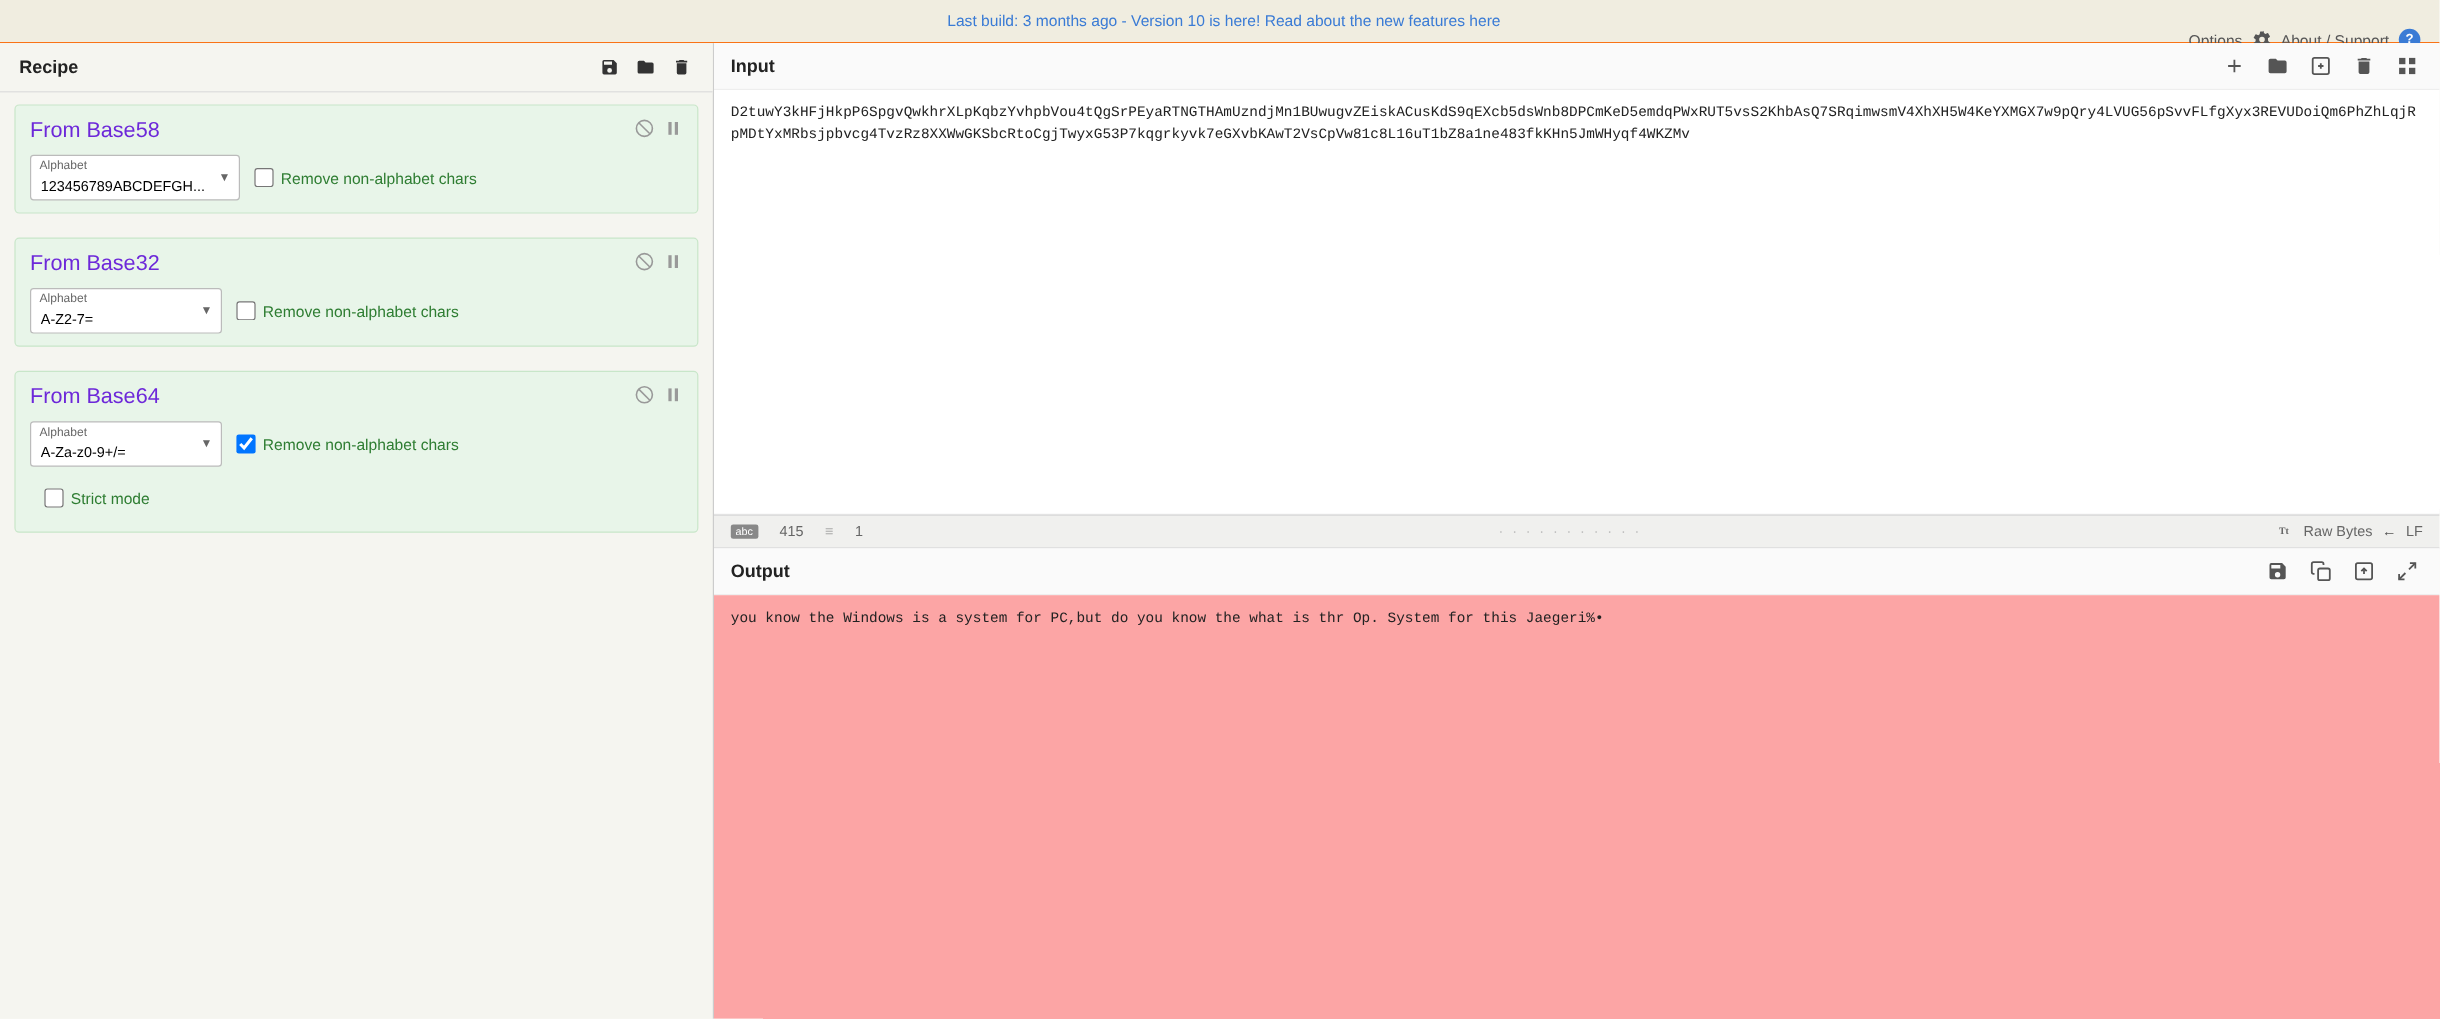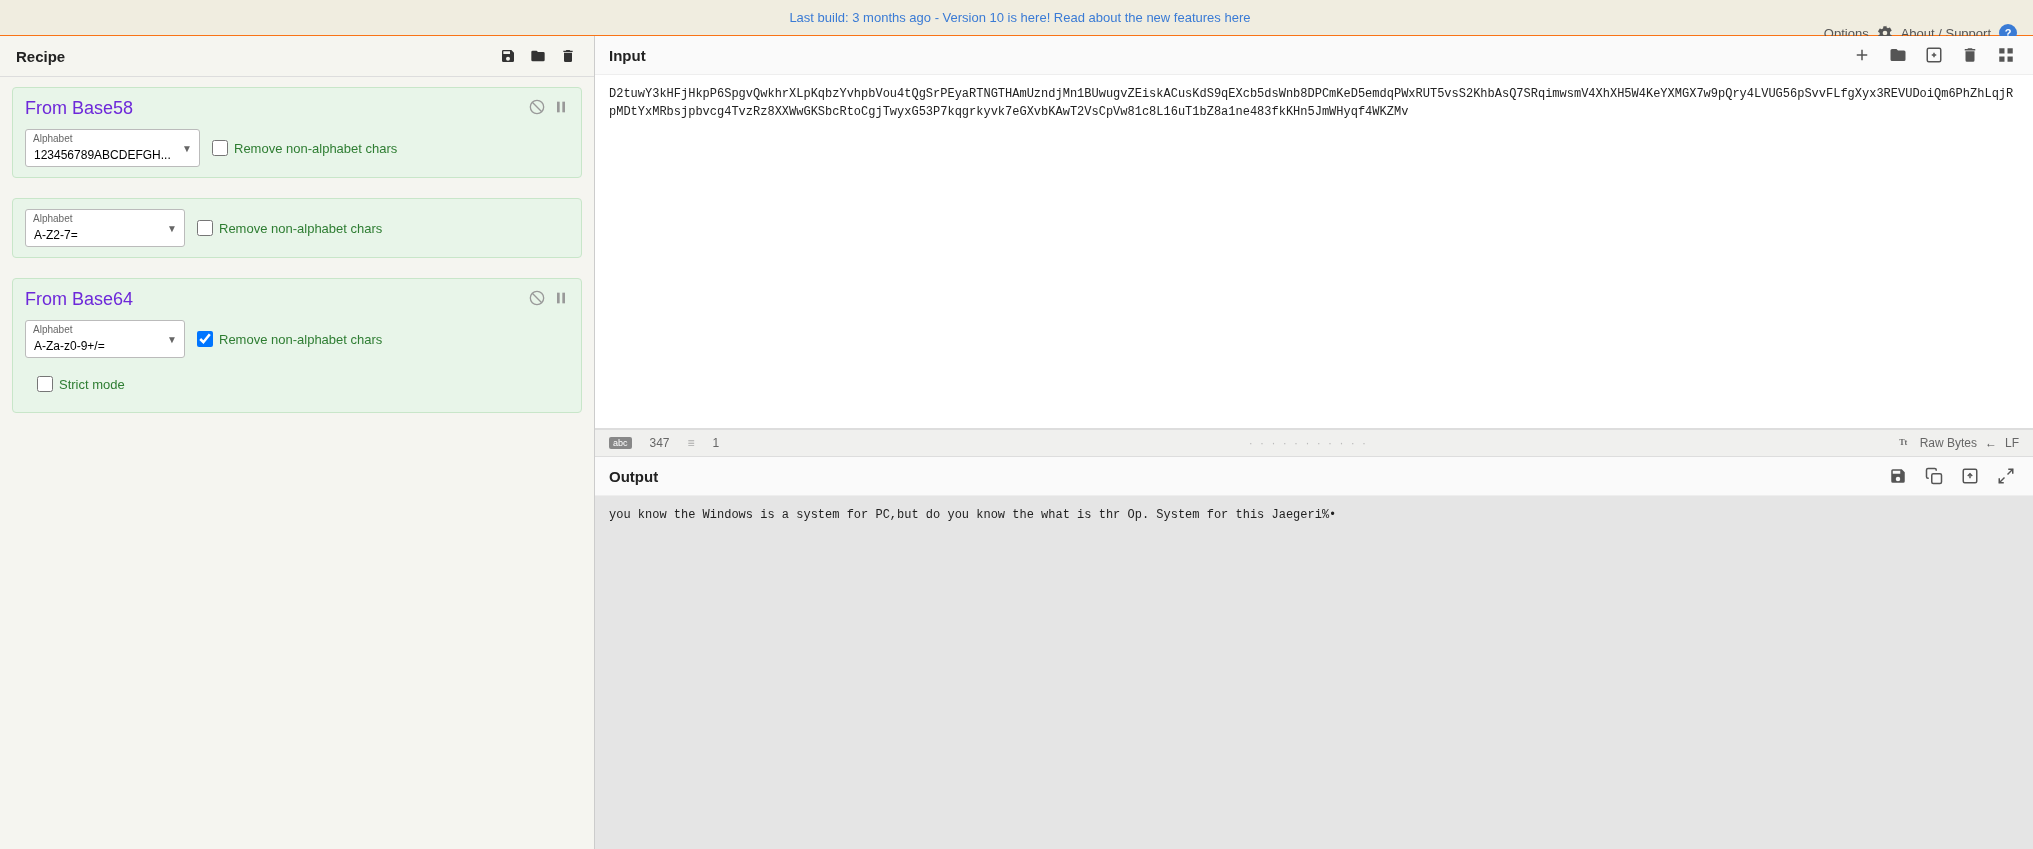--- a/index.html
+++ b/index.html
@@ -284,21 +284,21 @@
     }
     .output-textarea {
       flex: 1;
       border: none;
       outline: none;
       resize: none;
       padding: 10px 14px;
       font-family: 'Courier New', monospace;
       font-size: 12px;
       color: #222;
-      background: #e5e5e5;
+      background: #fca5a5;
       line-height: 1.5;
       word-break: break-all;
     }
 
     
     .recipe-panel::-webkit-scrollbar { width: 6px; }
     .recipe-panel::-webkit-scrollbar-thumb { background: #ccc; border-radius: 3px; }
 
     
     .svg-icon {
@@ -380,20 +380,37 @@
           <span class="chevron">▼</span>
         </div>
         <label class="checkbox-label">
           <input type="checkbox" style="">
           <span>Remove non-alphabet chars</span>
         </label>
       </div>
     </div>
 
     <div class="ingredient-block">
+      <div class="ingredient-header">
+        <span class="ingredient-title">From Base32</span>
+        <div class="ingredient-controls">
+          <span class="ctrl-icon" title="Disable">
+            <svg width="16" height="16" viewBox="0 0 24 24" fill="none" stroke="#999" stroke-width="2">
+              <circle cx="12" cy="12" r="10"></circle>
+                <line x1="4.93" y1="4.93" x2="19.07" y2="19.07"></line>
+            </svg>
+          </span>
+          <span class="ctrl-icon" title="Pause">
+            <svg width="16" height="16" viewBox="0 0 24 24" fill="#999">
+              <rect x="6" y="4" width="4" height="16"></rect>
+                <rect x="14" y="4" width="4" height="16"></rect>
+            </svg>
+          </span>
+        </div>
+      </div>
       <div class="ingredient-row">
         <div class="alphabet-wrapper">
           <span class="field-label">Alphabet</span>
           <select>
             <option value="A-Z2-7=">A-Z2-7=</option>
           </select>
           <span class="chevron">▼</span>
         </div>
         <label class="checkbox-label">
           <input type="checkbox" style="">
@@ -486,21 +503,21 @@
             </svg>
           </button>
         </div>
       </div>
       <textarea class="input-textarea" spellcheck="false" style="">D2tuwY3kHFjHkpP6SpgvQwkhrXLpKqbzYvhpbVou4tQgSrPEyaRTNGTHAmUzndjMn1BUwugvZEiskACusKdS9qEXcb5dsWnb8DPCmKeD5emdqPWxRUT5vsS2KhbAsQ7SRqimwsmV4XhXH5W4KeYXMGX7w9pQry4LVUG56pSvvFLfgXyx3REVUDoiQm6PhZhLqjRpMDtYxMRbsjpbvcg4TvzRz8XXWwGKSbcRtoCgjTwyxG53P7kqgrkyvk7eGXvbKAwT2VsCpVw81c8L16uT1bZ8a1ne483fkKHn5JmWHyqf4WKZMv</textarea>
     </div>
 
     <div class="status-bar">
       <div class="status-left">
         <span class="status-badge">abc</span>
-        <span>347</span>
+        <span>415</span>
         <span style="color:#aaa;">≡</span>
         <span>1</span>
       </div>
       <div class="resize-handle">· · · · · · · · · · ·</div>
       <div class="status-right">
         <svg width="14" height="14" viewBox="0 0 24 24" fill="#666">
           <text x="2" y="16" font-size="14" font-weight="bold" font-family="serif" fill="#666">Tt</text>
         </svg>
         <span style="cursor:pointer;">Raw Bytes</span>
         <span style="color:#555;">←</span>

